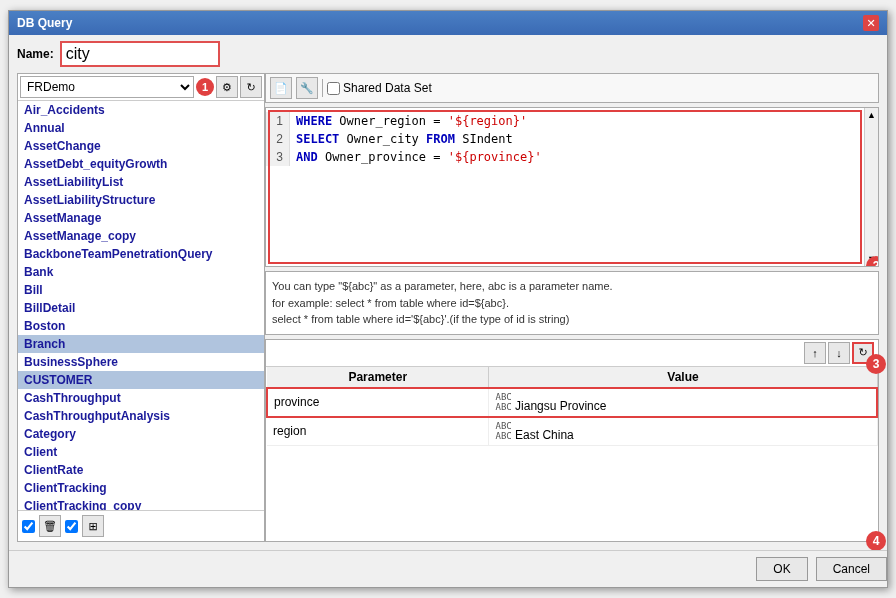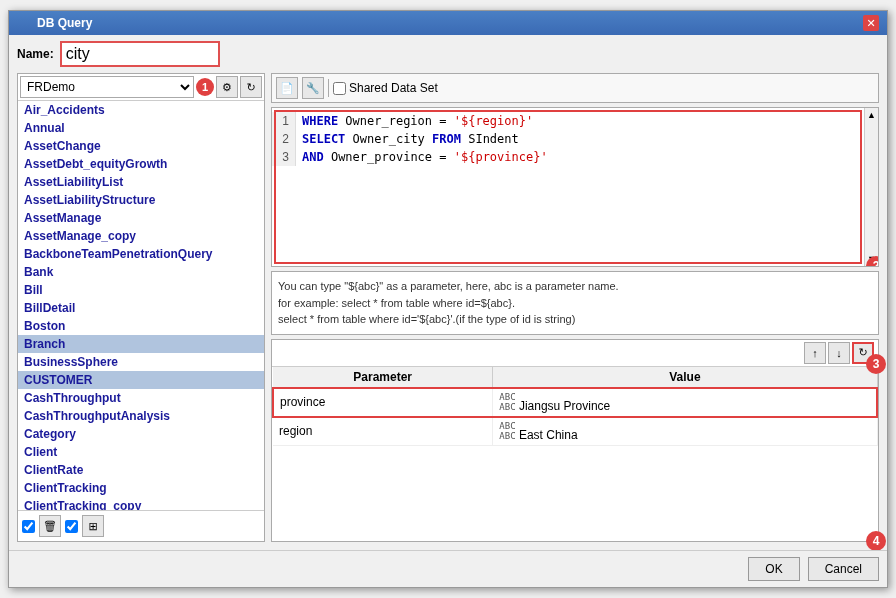--- a/index.html
+++ b/index.html
@@ -29,21 +29,20 @@
       padding: 4px 8px;
       display: flex;
       align-items: center;
       justify-content: space-between;
       height: 24px;
       flex-shrink: 0;
     }
     .title-bar-text {
       font-size: 12px;
       font-weight: bold;
-      margin-left: 20px;
     }
     .title-bar-close {
       width: 16px;
       height: 16px;
       background: #d44;
       color: white;
       border: none;
       cursor: pointer;
       font-size: 11px;
       display: flex;
@@ -67,21 +66,21 @@
       border: 2px solid #e05050;
       padding: 2px 4px;
       font-size: 16px;
       width: 160px;
     }
     .main-content {
       display: flex;
       flex: 1;
       overflow: hidden;
       padding: 0 8px 8px 8px;
-      gap: 6px;
+      gap: 0;
     }
     .left-panel {
       width: 248px;
       flex-shrink: 0;
       display: flex;
       flex-direction: column;
       border: 1px solid #aaa;
       background: white;
     }
     .dropdown-row {
@@ -272,21 +271,21 @@
     td {
       padding: 3px 6px;
       font-size: 12px;
       border-bottom: 1px solid #eee;
       border-right: 1px solid #eee;
     }
     .dialog-footer {
       display: flex;
       justify-content: flex-end;
       align-items: center;
-      padding: 6px 8px;
+      padding: 6px 0;
       gap: 8px;
       background: #f0f0f0;
       border-top: 1px solid #ccc;
       flex-shrink: 0;
     }
     .footer-btn {
       padding: 4px 16px;
       border: 1px solid #999;
       background: #e8e8e8;
       cursor: pointer;

